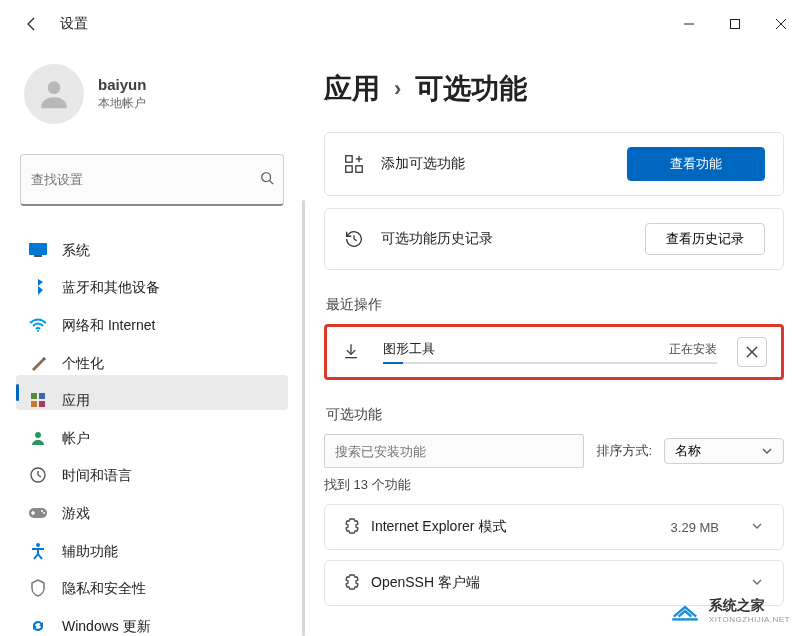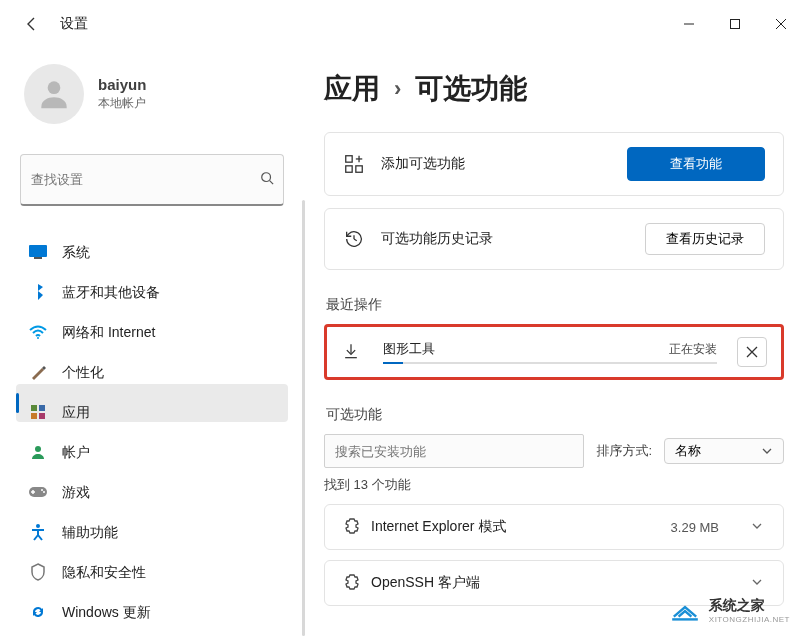--- a/index.html
+++ b/index.html
@@ -178,20 +178,30 @@
             <span class="nav-icon">
               <svg width="16" height="16" viewBox="0 0 16 16">
                 <circle cx="8" cy="5" r="3" fill="#2a9a5a"></circle>
                 <path d="M2 15c0-3 3-5 6-5s6 2 6 5z" fill="#2a9a5a"></path>
               </svg>
             </span>
             <span>帐户</span>
           </div>
           <div class="nav-item">
             <span class="nav-icon">
+              <svg width="16" height="16" viewBox="0 0 16 16">
+                <circle cx="8" cy="8" r="7" stroke="#555" stroke-width="1.4" fill="none"></circle>
+                <line x1="8" y1="8" x2="8" y2="4" stroke="#555" stroke-width="1.4"></line>
+                <line x1="8" y1="8" x2="11" y2="10" stroke="#555" stroke-width="1.4"></line>
+              </svg>
+            </span>
+            <span>时间和语言</span>
+          </div>
+          <div class="nav-item">
+            <span class="nav-icon">
               <svg width="20" height="14" viewBox="0 0 20 14">
                 <rect x="1" y="2" width="18" height="10" rx="5" fill="#888"></rect>
                 <circle cx="14" cy="5" r="1" fill="#fff"></circle>
                 <circle cx="16" cy="7" r="1" fill="#fff"></circle>
                 <line x1="5" y1="5" x2="5" y2="9" stroke="#fff" stroke-width="1.5"></line>
                 <line x1="3" y1="7" x2="7" y2="7" stroke="#fff" stroke-width="1.5"></line>
               </svg>
             </span>
             <span>游戏</span>
           </div>

